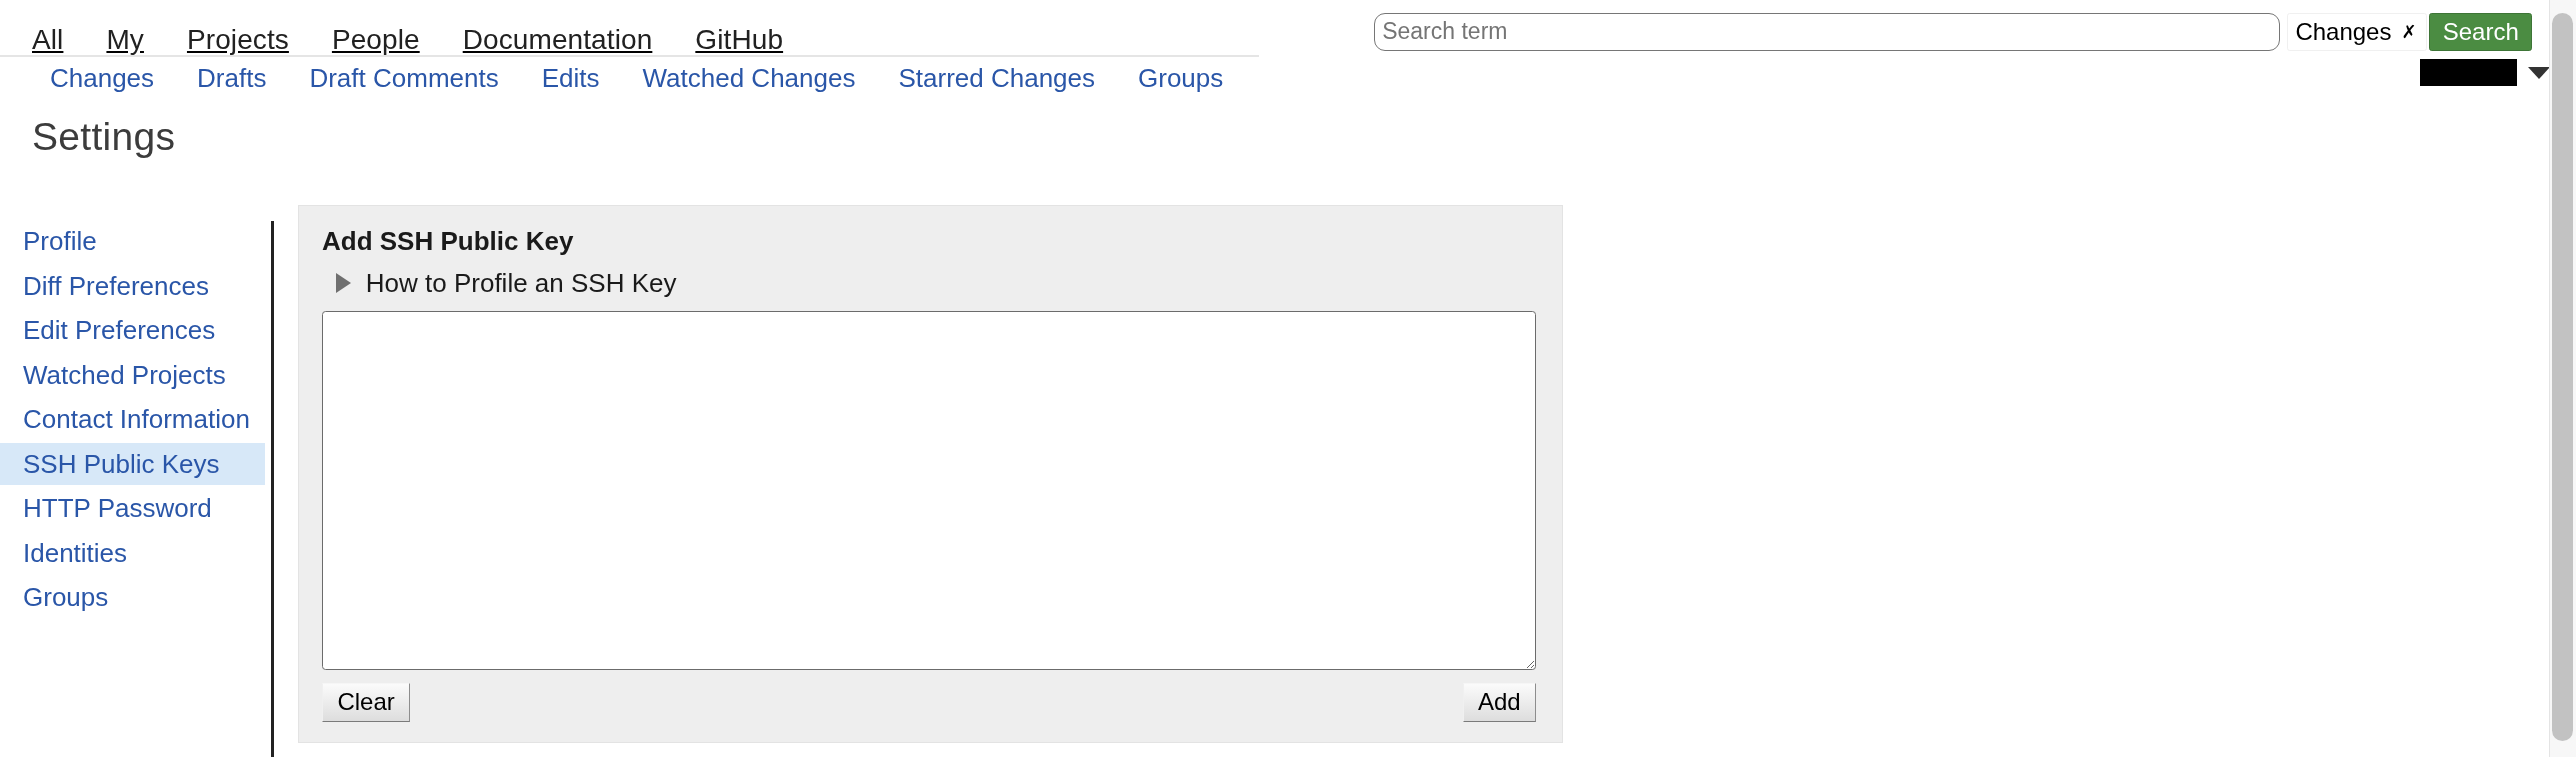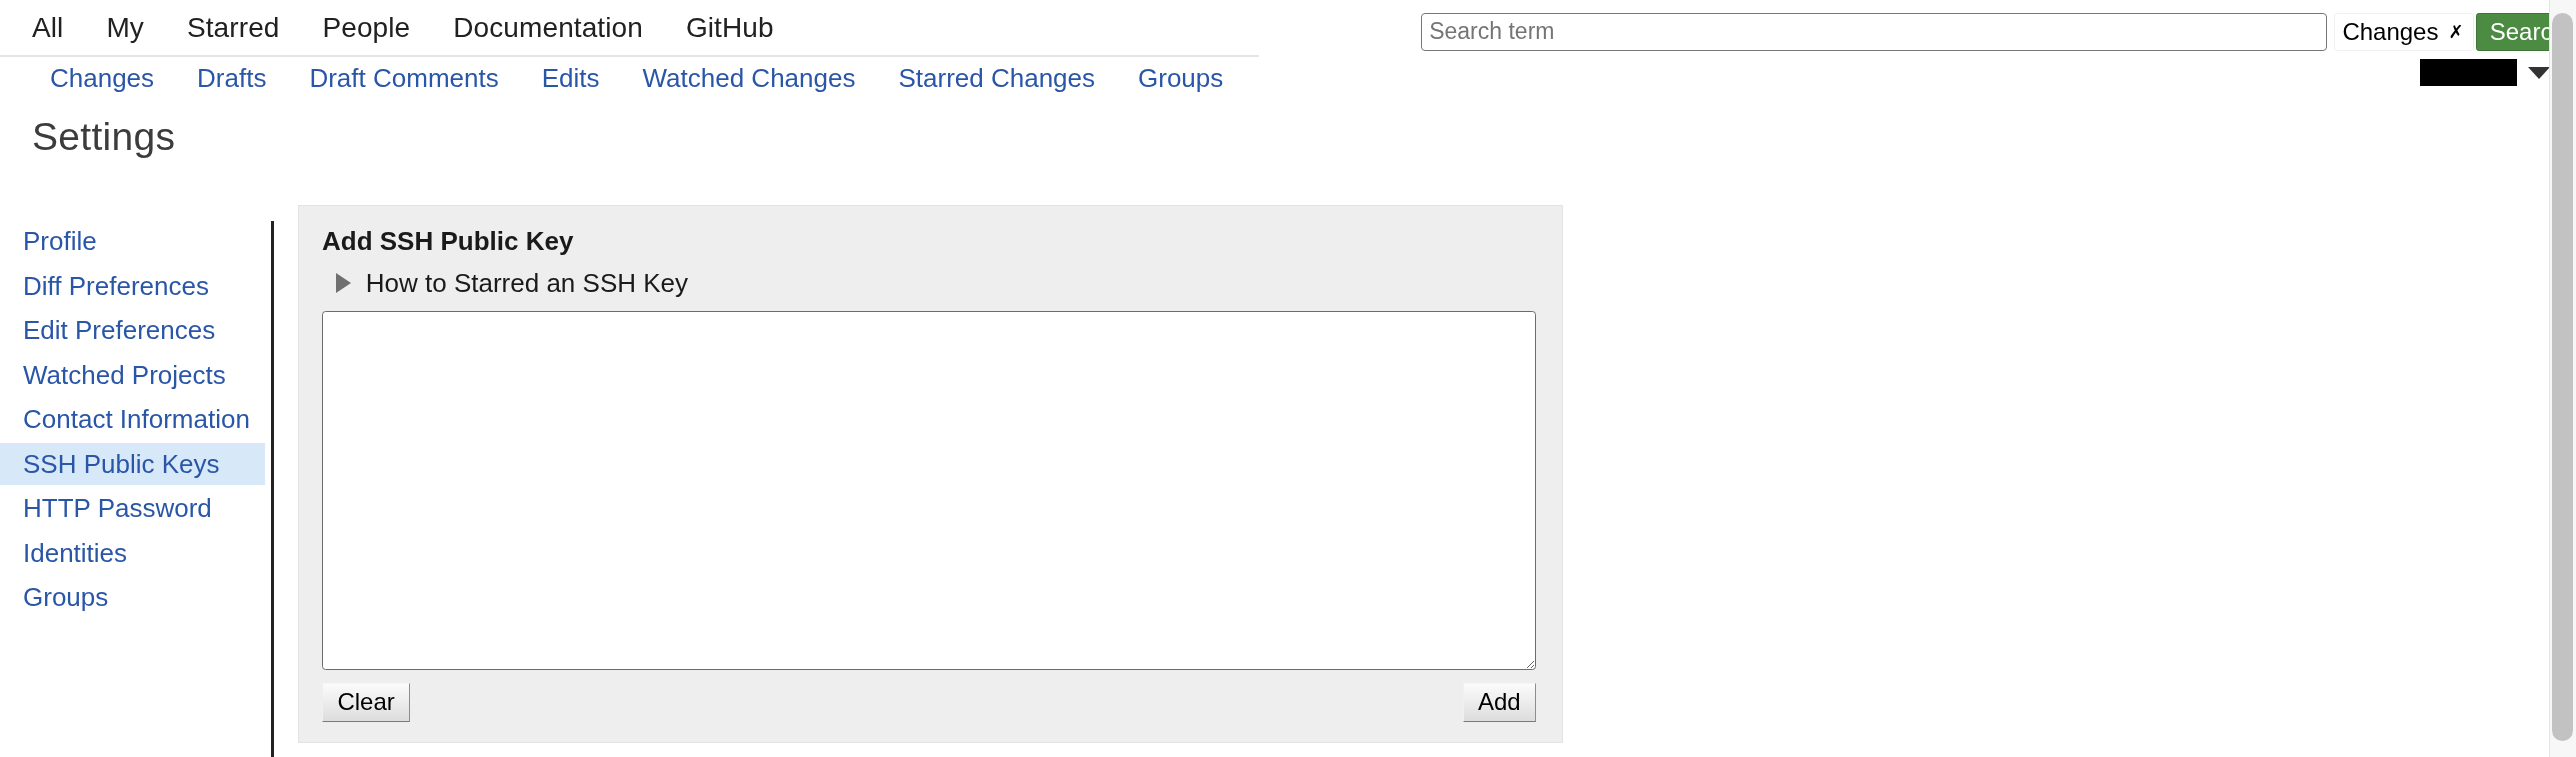--- a/index.html
+++ b/index.html
@@ -26,23 +26,24 @@
   }
   .topnav {
     position: absolute;
     left: 0; top: 0;
     width: 1259px;
     height: 57px;
     border-bottom: 2.7px solid #e5e5e5;
   }
   .topnav-list {
     display: flex;
-    align-items: center;
+    align-items: flex-end;
     height: 56px;
     padding-left: 32px;
+    text-decoration: underline;
   }
   .topnav-item {
     font-size: 28px;
     color: #212121;
     margin-right: 43px;
     white-space: nowrap;
     cursor: pointer;
     letter-spacing: 0.1px;
   }
   .topnav-item:last-child { margin-right: 0; }
@@ -73,28 +74,27 @@
     position: absolute;
     left: 1374px; top: 12.6px;
     display: flex;
     align-items: stretch;
     height: 38px;
   }
   .search-input {
     width: 906px;
     height: 38px;
     border: 1.8px solid #767676;
-    border-radius: 4px;
+    border-radius: 11px;
     background: #fff;
     font-family: "Liberation Sans", sans-serif;
     font-size: 23px;
     color: #111;
     padding: 0 7.2px;
     outline: none;
-    margin-left: 47px;
   }
   .search-input::placeholder { color: #757575; }
   .search-select-wrap {
     position: relative;
     margin-left: 7.2px;
     display: flex;
     align-items: center;
   }
   .search-select {
     appearance: none;
@@ -284,21 +284,21 @@
 <body>
 
 <div class="page">
 
   <div class="header">
 
     <nav class="topnav">
       <div class="topnav-list">
         <span class="topnav-item">All</span>
         <span class="topnav-item">My</span>
-        <span class="topnav-item">Starred</span>
+        <span class="topnav-item">Projects</span>
         <span class="topnav-item">People</span>
         <span class="topnav-item">Documentation</span>
         <span class="topnav-item">GitHub</span>
       </div>
     </nav>
 
     <nav class="subnav">
       <div class="subnav-list">
         <span class="subnav-item">Changes</span>
         <span class="subnav-item">Drafts</span>
@@ -342,21 +342,21 @@
       <span class="menu-item">Identities</span>
       <span class="menu-item">Groups</span>
     </aside>
 
     <section class="settings-panel">
       <div class="panel-box">
         <h2 class="panel-heading">Add SSH Public Key</h2>
 
         <div class="disclosure-row">
           <span class="disclosure-triangle"></span>
-          <span class="disclosure-label">How to Starred an SSH Key</span>
+          <span class="disclosure-label">How to Profile an SSH Key</span>
         </div>
 
         <textarea class="key-textarea" style=""></textarea>
 
         <div class="panel-actions">
           <button class="btn-classic">Clear</button>
           <button class="btn-classic">Add</button>
         </div>
       </div>
     </section>

